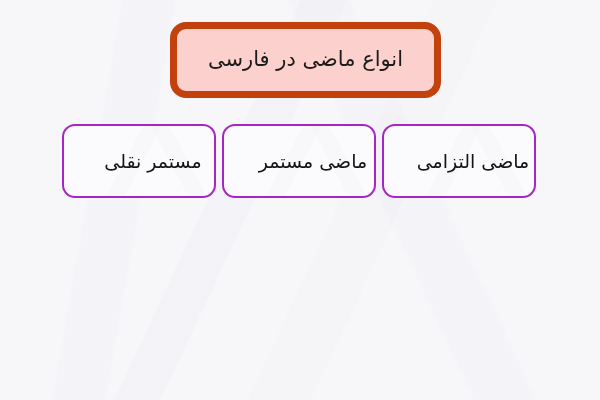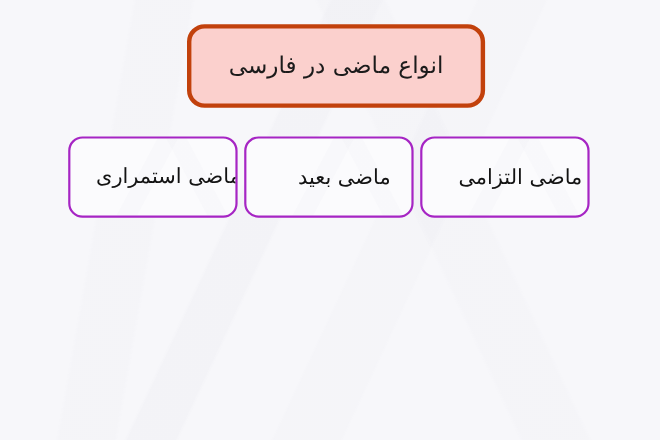--- a/index.html
+++ b/index.html
@@ -38,21 +38,21 @@
 
   
   .title-node {
     position: absolute;
     left: 170px;
     top: 22px;
     width: 271px;
     height: 76px;
     box-sizing: border-box;
     background: #fbd0cd;
-    border: 4px solid #c2410c;
+    border: 7px solid #c2410c;
     border-radius: 16px;
     display: flex;
     align-items: center;
     justify-content: center;
   }
   .title-text {
     font-size: 21px;
     color: #1b1b1b;
     letter-spacing: 0;
     line-height: 1.2;
@@ -123,25 +123,25 @@
 
   <div class="grid">
 
 
 
     <div class="node">
       <span class="node-text">ماضی التزامی</span>
     </div>
 
     <div class="node">
-      <span class="node-text">ماضی بعید</span>
+      <span class="node-text">ماضی مستمر</span>
     </div>
 
 
 
-    <div class="node">
-      <span class="node-text">ماضی استمراری</span>
-    </div>
 
 
+    <div class="node">
+      <span class="node-text">مستمر نقلی</span>
+    </div>
 
   </div>
 </div>
 
 </body></html>

